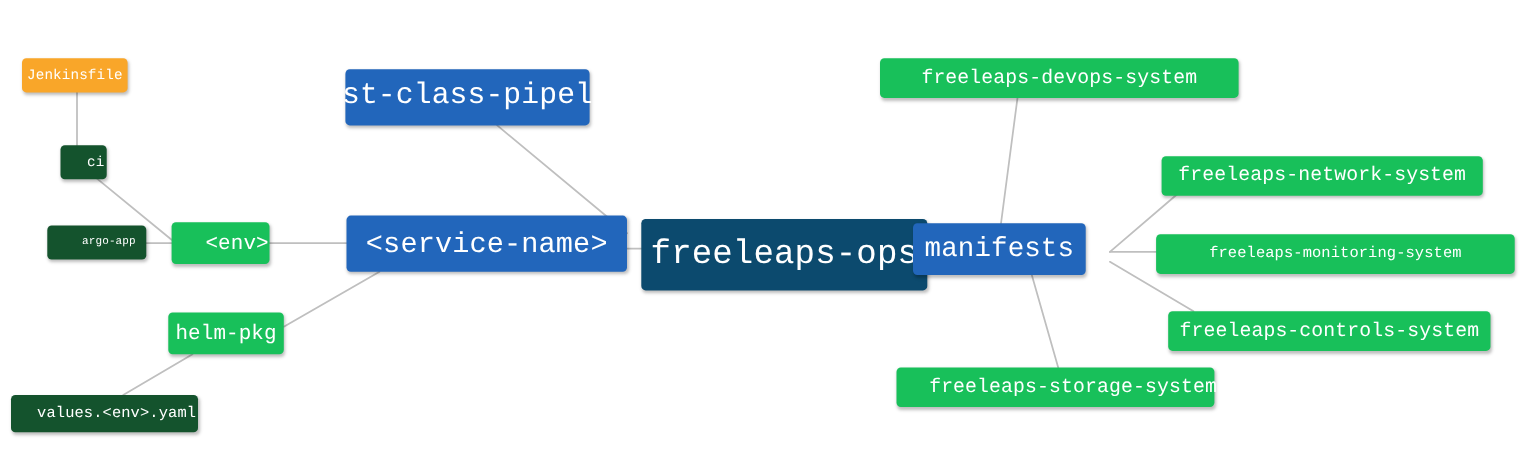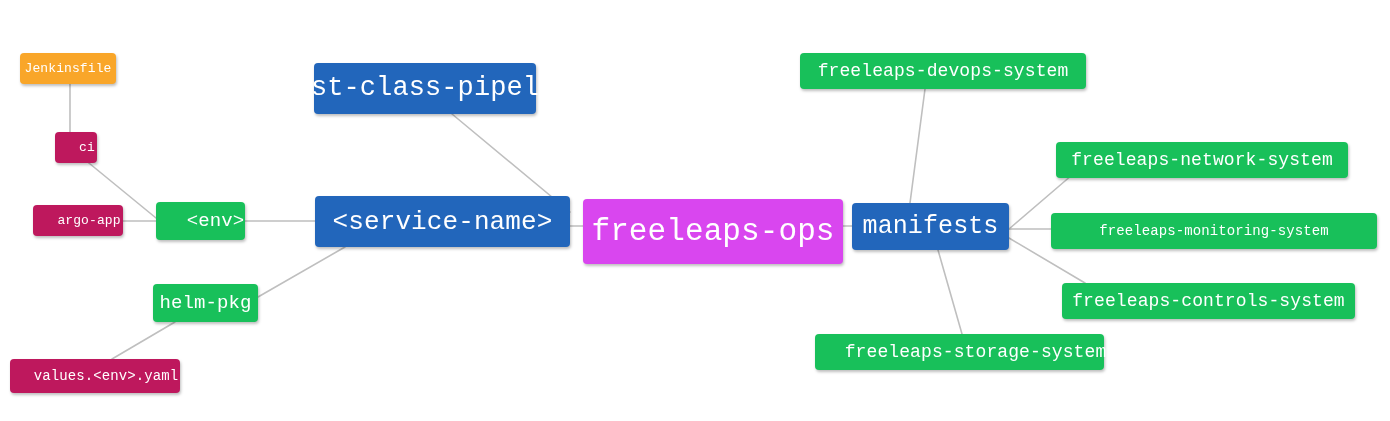--- a/index.html
+++ b/index.html
@@ -32,24 +32,24 @@
     align-items: center;
     justify-content: center;
     border-radius: 4px;
     color: #ffffff;
     white-space: nowrap;
     box-shadow: 1px 2px 3px rgba(0,0,0,0.26);
     letter-spacing: 0.1px;
     line-height: 1;
     padding: 0 10px;
   }
-  .t-root   { background: #d946ef; }
+  .t-root   { background: #0c4a6e; }
   .t-blue   { background: #2266bb; }
   .t-green  { background: #18c05a; }
-  .t-red    { background: #be185d; padding-left: 32px; }
+  .t-red    { background: #14532d; padding-left: 32px; }
   .t-orange { background: #f9a629; }
 </style>
 </head>
 <body>
 
 <div id="canvas">
   <svg id="edge-layer" viewBox="0 0 1390 421">
       <line x1="70" y1="58" x2="70" y2="106" stroke="#bfbfbf" stroke-width="1.6" stroke-linecap="round"></line>
       <line x1="84" y1="133" x2="156" y2="192" stroke="#bfbfbf" stroke-width="1.6" stroke-linecap="round"></line>
       <line x1="123" y1="195" x2="156" y2="195" stroke="#bfbfbf" stroke-width="1.6" stroke-linecap="round"></line>
@@ -61,27 +61,27 @@
       <line x1="843" y1="200" x2="852" y2="200" stroke="#bfbfbf" stroke-width="1.6" stroke-linecap="round"></line>
       <line x1="910" y1="177" x2="925" y2="63" stroke="#bfbfbf" stroke-width="1.6" stroke-linecap="round"></line>
       <line x1="1009" y1="203" x2="1072" y2="149" stroke="#bfbfbf" stroke-width="1.6" stroke-linecap="round"></line>
       <line x1="1009" y1="203" x2="1051" y2="203" stroke="#bfbfbf" stroke-width="1.6" stroke-linecap="round"></line>
       <line x1="1009" y1="212" x2="1085" y2="257" stroke="#bfbfbf" stroke-width="1.6" stroke-linecap="round"></line>
       <line x1="938" y1="224" x2="962" y2="308" stroke="#bfbfbf" stroke-width="1.6" stroke-linecap="round"></line>
     </svg>
   <div id="node-layer">
       <div class="node t-orange" style="left: 20px; top: 27px; width: 96px; height: 31px; font-size: 13px;">Jenkinsfile</div>
       <div class="node t-red" style="left: 55px; top: 106px; width: 29px; height: 31px; font-size: 13px;">ci</div>
-      <div class="node t-red" style="left: 33px; top: 179px; width: 90px; height: 31px; font-size: 13px;">argo-app</div>
+      <div class="node t-red" style="left: 43px; top: 179px; width: 90px; height: 31px; font-size: 10px;">argo-app</div>
       <div class="node t-green" style="left: 156px; top: 176px; width: 89px; height: 38px; font-size: 19px; padding-left: 40px;">&lt;env&gt;</div>
       <div class="node t-green" style="left: 153px; top: 258px; width: 105px; height: 38px; font-size: 19px;">helm-pkg</div>
       <div class="node t-red" style="left: 10px; top: 333px; width: 170px; height: 34px; font-size: 14px;">values.&lt;env&gt;.yaml</div>
       <div class="node t-blue" style="left: 314px; top: 37px; width: 222px; height: 51px; font-size: 27px;">first-class-pipeline</div>
       <div class="node t-blue" style="left: 315px; top: 170px; width: 255px; height: 51px; font-size: 26px;">&lt;service-name&gt;</div>
       <div class="node t-root" style="left: 583px; top: 173px; width: 260px; height: 65px; font-size: 31px;">freeleaps-ops</div>
-      <div class="node t-blue" style="left: 852px; top: 177px; width: 157px; height: 47px; font-size: 25px;">manifests</div>
-      <div class="node t-green" style="left: 800px; top: 27px; width: 286px; height: 36px; font-size: 18px;">freeleaps-devops-system</div>
+      <div class="node t-blue" style="left: 830px; top: 177px; width: 157px; height: 47px; font-size: 25px;">manifests</div>
+      <div class="node t-green" style="left: 800px; top: 27px; width: 326px; height: 36px; font-size: 18px;">freeleaps-devops-system</div>
       <div class="node t-green" style="left: 1056px; top: 116px; width: 292px; height: 36px; font-size: 18px;">freeleaps-network-system</div>
       <div class="node t-green" style="left: 1051px; top: 187px; width: 326px; height: 36px; font-size: 14px;">freeleaps-monitoring-system</div>
       <div class="node t-green" style="left: 1062px; top: 257px; width: 293px; height: 36px; font-size: 18px;">freeleaps-controls-system</div>
       <div class="node t-green" style="left: 815px; top: 308px; width: 289px; height: 36px; font-size: 18px; padding-left: 42px;">freeleaps-storage-system</div>
     </div>
 </div>
 
 </body></html>

